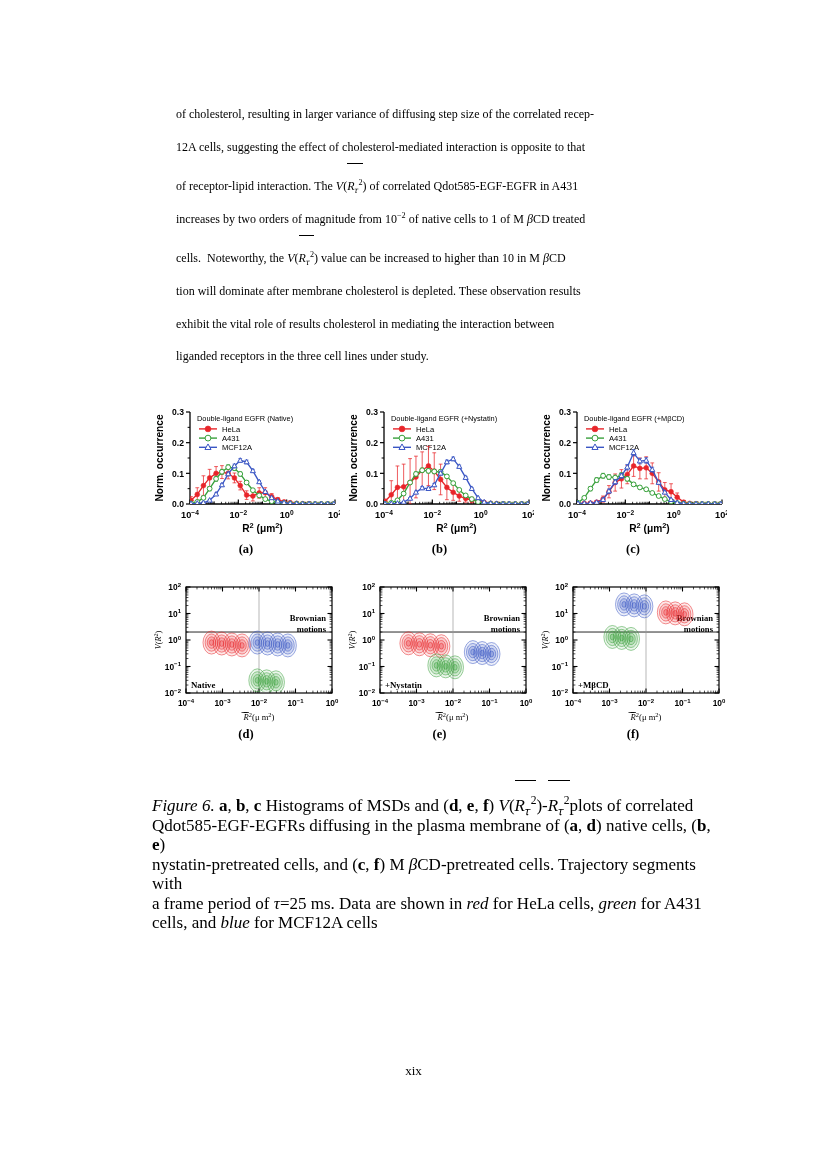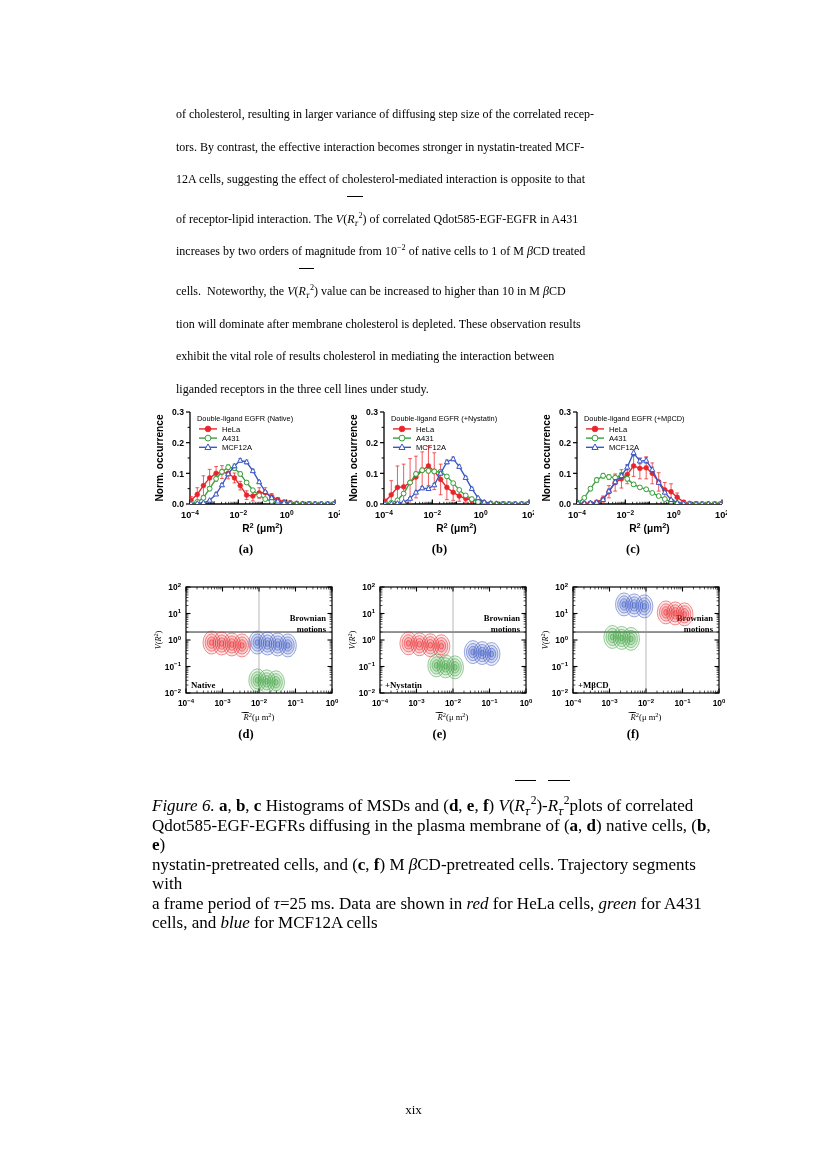--- a/index.html
+++ b/index.html
@@ -57,31 +57,29 @@
   }
   .caption p{margin:0;}
   .b{font-weight:bold;}
 
   
   .folio{
     position:absolute;
     left:0;top:1063px;width:827px;
     text-align:center;
     font-size:13px;
-    margin-top:39px;
   }
 </style>
 </head>
 <body>
 
 <div class="page">
 
   <div class="bodytext">
     <p>of cholesterol, resulting in larger variance of diffusing step size of the correlated recep-</p>
-    <p>tors. By contrast, the effective interaction becomes stronger in nystatin-treated MCF-</p>
     <p>12A cells, suggesting the effect of cholesterol-mediated interaction is opposite to that</p>
     <p>of receptor-lipid interaction. The <span class="it">V</span>(<span class="ovl"><span class="it">R</span><sub>𝜏</sub><sup>2</sup></span>) of correlated Qdot585-EGF-EGFR in A431</p>
     <p>increases by two orders of magnitude from 10<sup>−2</sup> of native cells to 1 of M <span class="it">β</span>CD treated</p>
     <p>cells. &nbsp;Noteworthy, the <span class="it">V</span>(<span class="ovl"><span class="it">R</span><sub>𝜏</sub><sup>2</sup></span>) value can be increased to higher than 10 in M <span class="it">β</span>CD</p>
     <p>tion will dominate after membrane cholesterol is depleted. These observation results</p>
     <p>exhibit the vital role of results cholesterol in mediating the interaction between</p>
     <p>liganded receptors in the three cell lines under study.</p>
   </div>
 
   <div class="figure">

